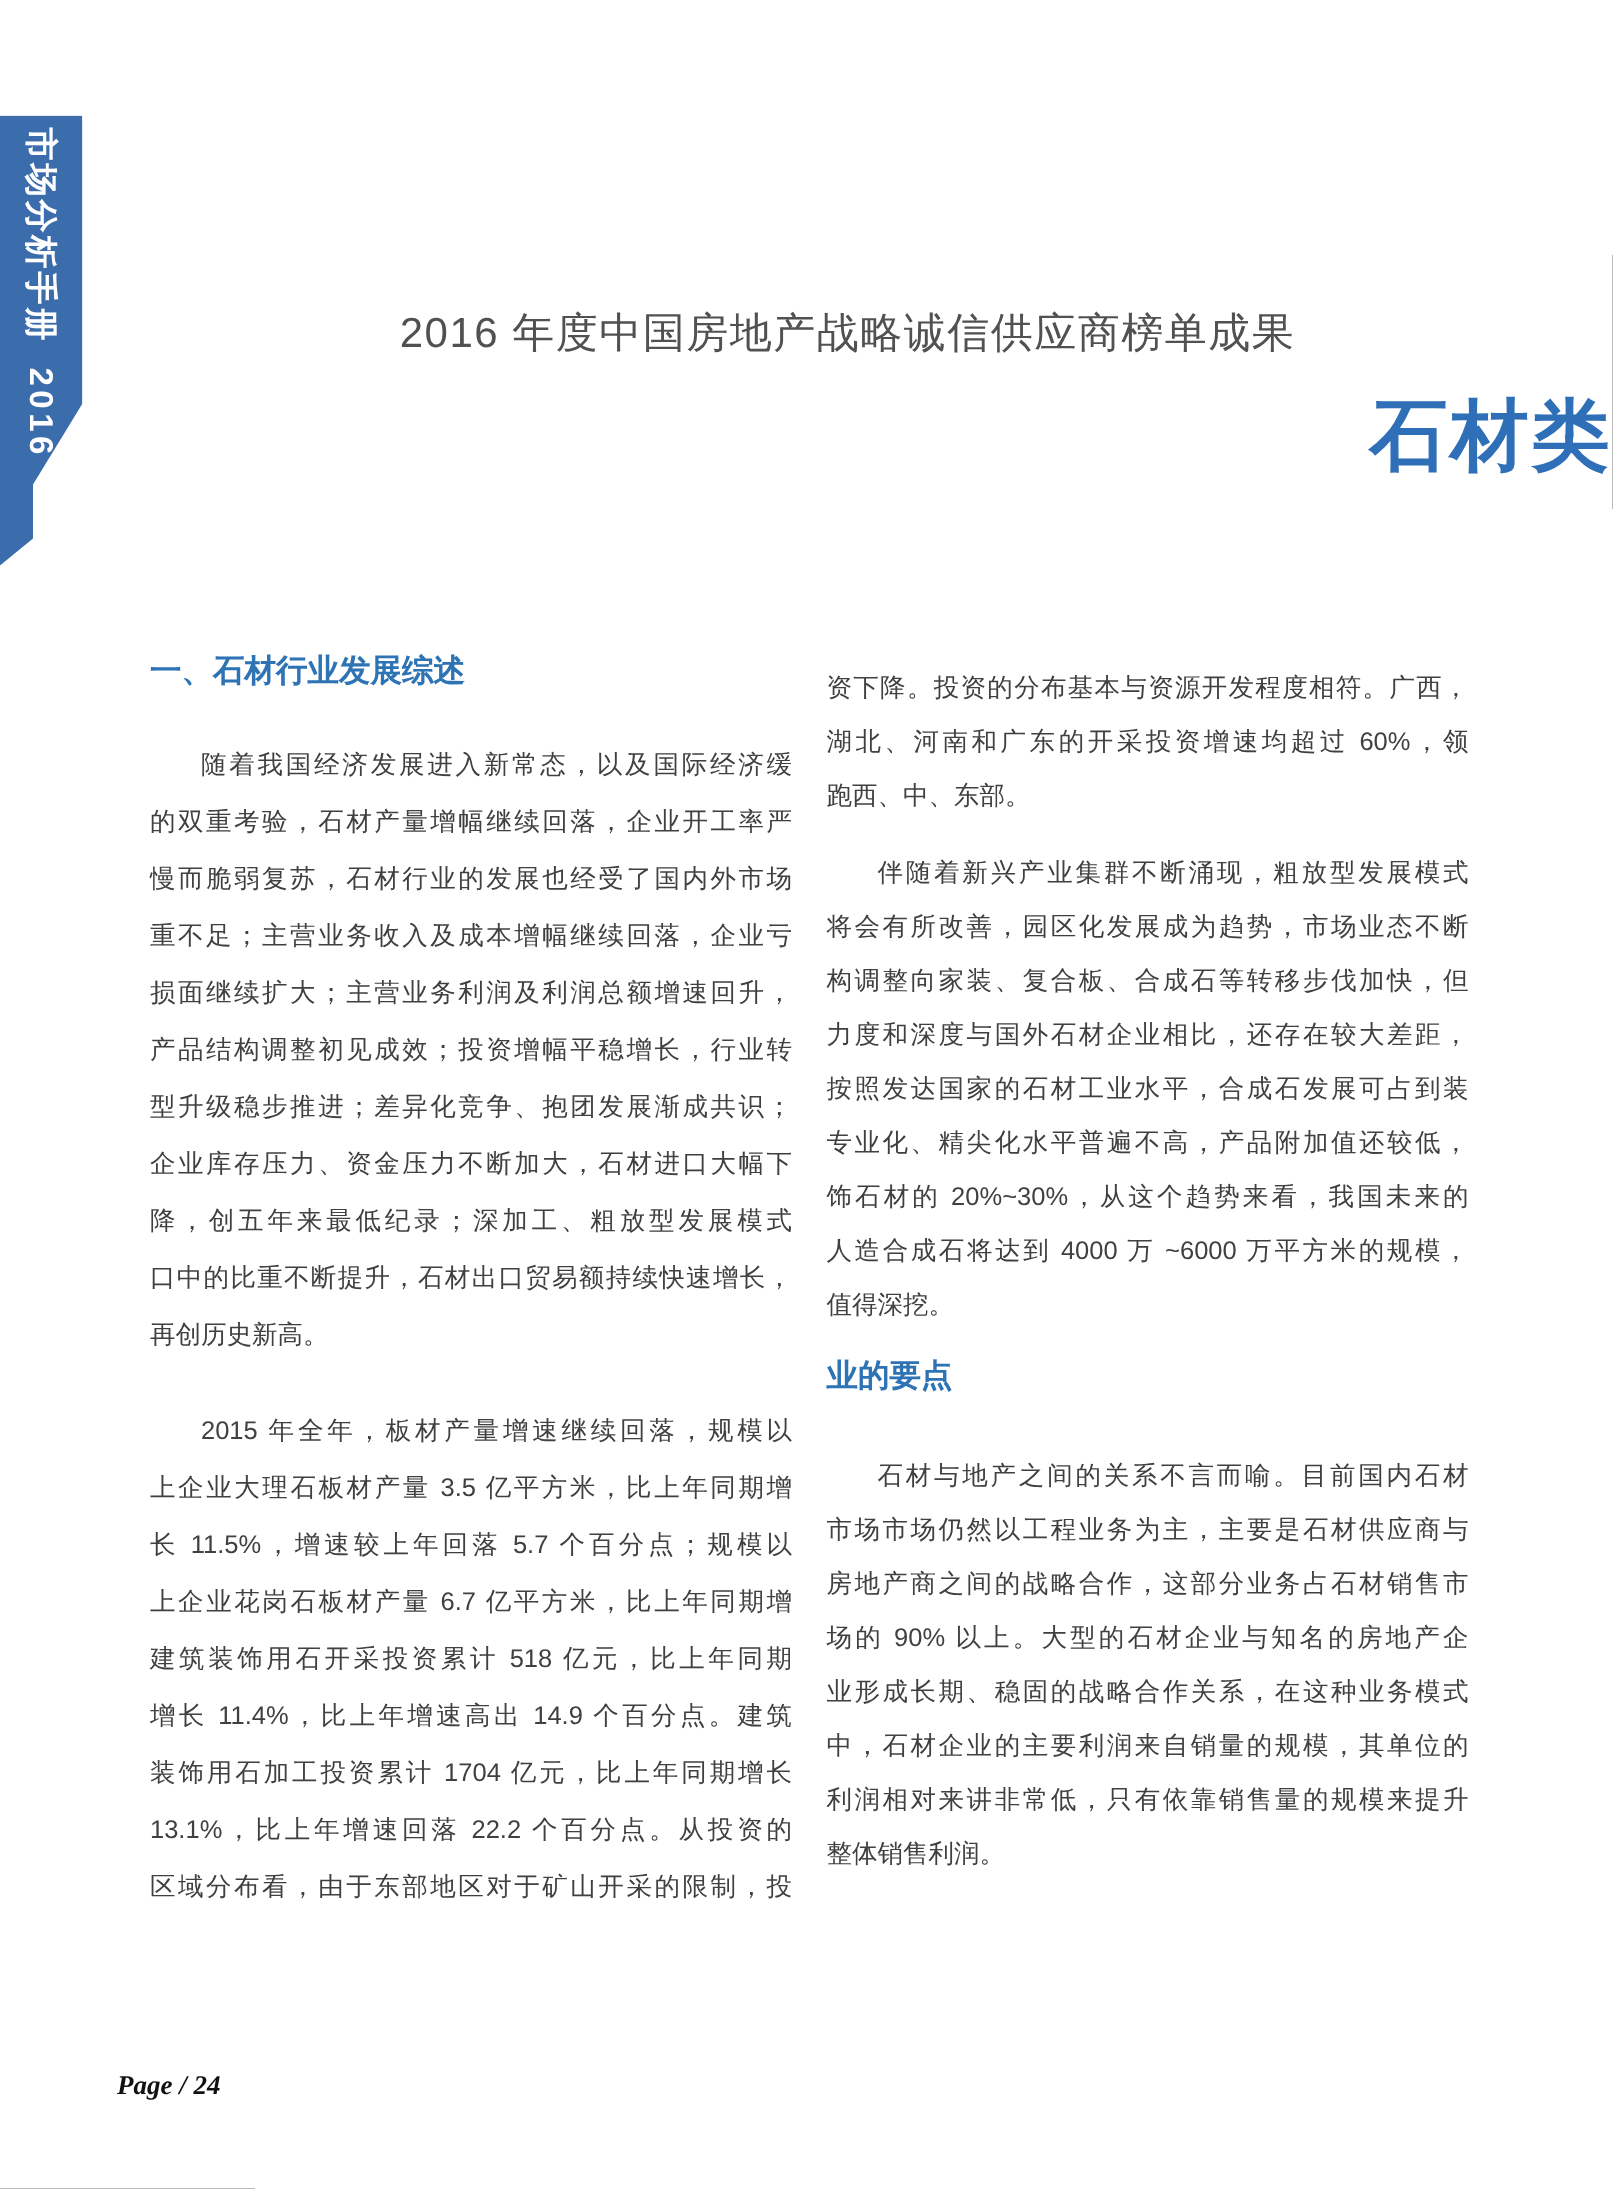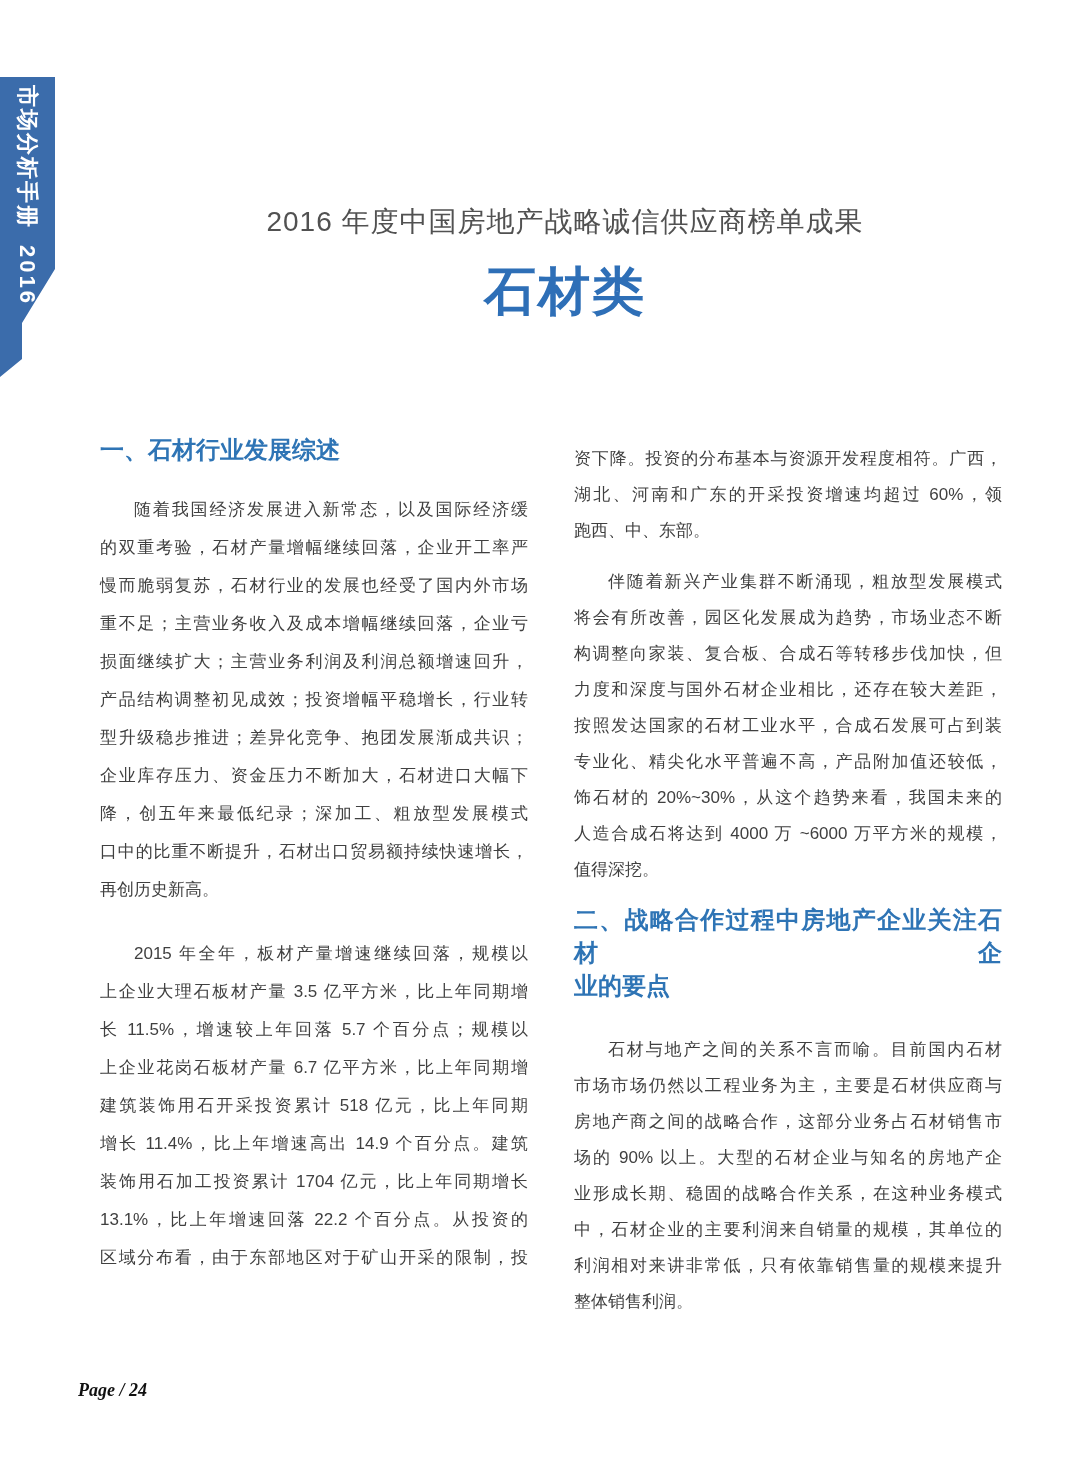--- a/index.html
+++ b/index.html
@@ -19,29 +19,29 @@
     color:#ffffff;font-weight:bold;font-size:22px;line-height:28px;
     letter-spacing:2px;white-space:nowrap;text-align:center;
   }
   .ribbon-year{margin-left:16px;letter-spacing:3px;}
   
   .subtitle{
     position:absolute;left:55px;right:0;top:203px;text-align:center;
     font-size:28px;color:var(--subtle,#515151);letter-spacing:1px;
   }
   .main-title{
-    position:absolute;left:55px;right:0;top:262px;text-align:center;
+    position:absolute;left:55px;right:0;top:262px;text-align:right;
     font-size:52px;line-height:58px;font-weight:bold;color:var(--title,#2e6fb7);
     letter-spacing:2px;
   }
   
   .col{position:absolute;width:428px;color:var(--body,#404040);}
   .col-left{left:100px;top:433px;}
-  .col-right{left:574px;top:441px;}
-  .h{color:var(--accent,#2e74b5);font-weight:bold;font-size:24px;margin-bottom:25px;}
+  .col-right{left:551px;top:441px;}
+  .h{color:var(--accent,#2e74b5);font-weight:bold;font-size:21px;margin-bottom:25px;font-family:Liberation Mono, monospace;}
   .h .line{line-height:33px;}
   .col-right .h{margin-bottom:30px;}
   .para{font-size:17px;margin-bottom:26px;}
   .col-right .para{margin-bottom:15px;}
   .para .line{line-height:38px;}
   .col-right .para .line{line-height:36px;}
   .line.j{text-align:justify;text-align-last:justify;}
   .line.ind{text-indent:2em;}
   
   .footer{
@@ -104,21 +104,20 @@
         <div class="line j">将会有所改善，园区化发展成为趋势，市场业态不断</div>
         <div class="line j">构调整向家装、复合板、合成石等转移步伐加快，但</div>
         <div class="line j">力度和深度与国外石材企业相比，还存在较大差距，</div>
         <div class="line j">按照发达国家的石材工业水平，合成石发展可占到装</div>
         <div class="line j">专业化、精尖化水平普遍不高，产品附加值还较低，</div>
         <div class="line j">饰石材的 20%~30%，从这个趋势来看，我国未来的</div>
         <div class="line j">人造合成石将达到 4000 万 ~6000 万平方米的规模，</div>
         <div class="line">值得深挖。</div>
       </div>
       <div class="h">
-        <div class="line j">二、战略合作过程中房地产企业关注石材企</div>
         <div class="line">业的要点</div>
       </div>
       <div class="para">
         <div class="line j ind">石材与地产之间的关系不言而喻。目前国内石材</div>
         <div class="line j">市场市场仍然以工程业务为主，主要是石材供应商与</div>
         <div class="line j">房地产商之间的战略合作，这部分业务占石材销售市</div>
         <div class="line j">场的 90% 以上。大型的石材企业与知名的房地产企</div>
         <div class="line j">业形成长期、稳固的战略合作关系，在这种业务模式</div>
         <div class="line j">中，石材企业的主要利润来自销量的规模，其单位的</div>
         <div class="line j">利润相对来讲非常低，只有依靠销售量的规模来提升</div>

